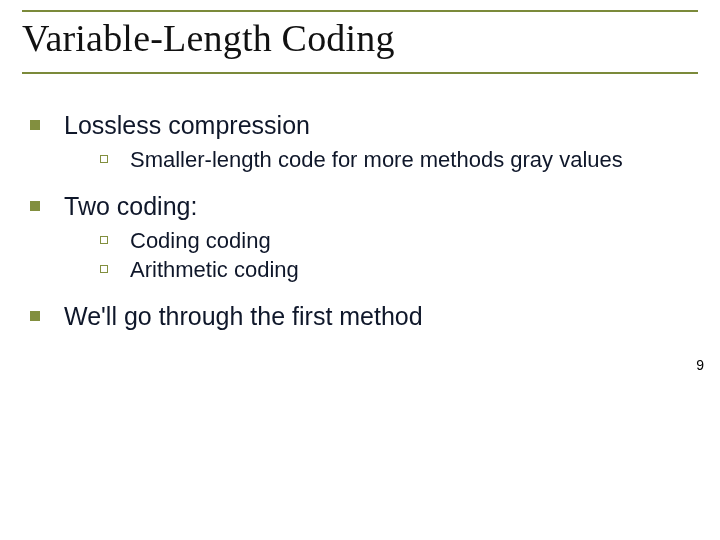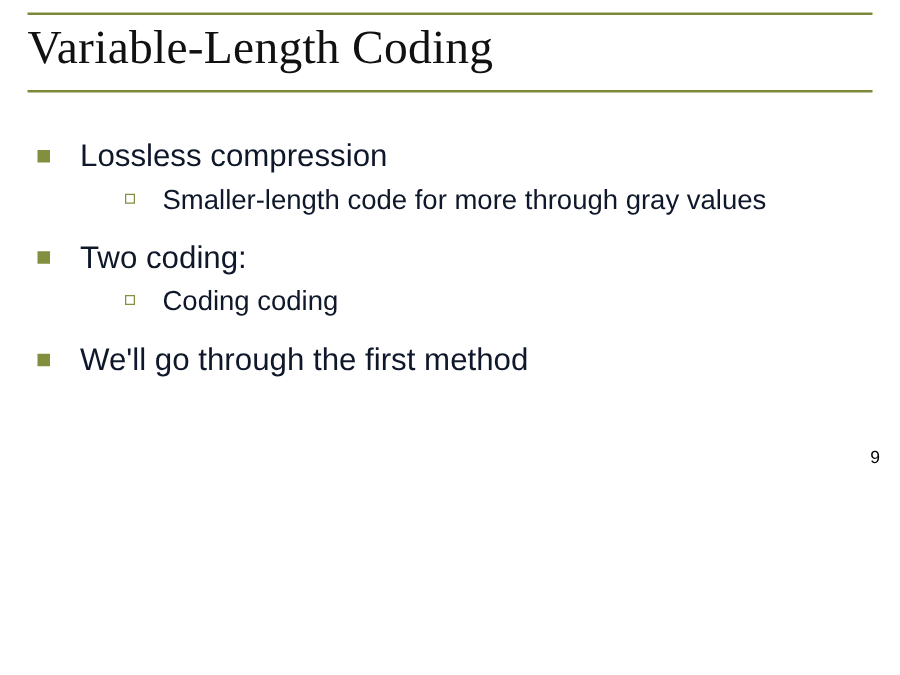--- a/index.html
+++ b/index.html
@@ -98,38 +98,44 @@
         </span>
       <span class="text">Lossless compression</span>
     </div>
 
 
     <div class="lvl2-group">
       <div class="lvl2">
         <span class="bullet">
             <span class="sq"></span>
           </span>
-        <span class="text">Smaller-length code for more through gray values</span>
+        <span class="text">Smaller-length code for more methods gray values</span>
       </div>
     </div>
 
     <div class="lvl1">
       <span class="bullet">
           <span class="sq"></span>
         </span>
       <span class="text">Two coding:</span>
     </div>
 
     <div class="lvl2-group">
       <div class="lvl2">
         <span class="bullet">
             <span class="sq"></span>
           </span>
         <span class="text">Coding coding</span>
       </div>
+      <div class="lvl2">
+        <span class="bullet">
+            <span class="sq"></span>
+          </span>
+        <span class="text">Arithmetic coding</span>
+      </div>
     </div>
 
     <div class="lvl1 gap-after">
       <span class="bullet">
           <span class="sq"></span>
         </span>
       <span class="text">We'll go through the first method</span>
     </div>
 
   </div>

